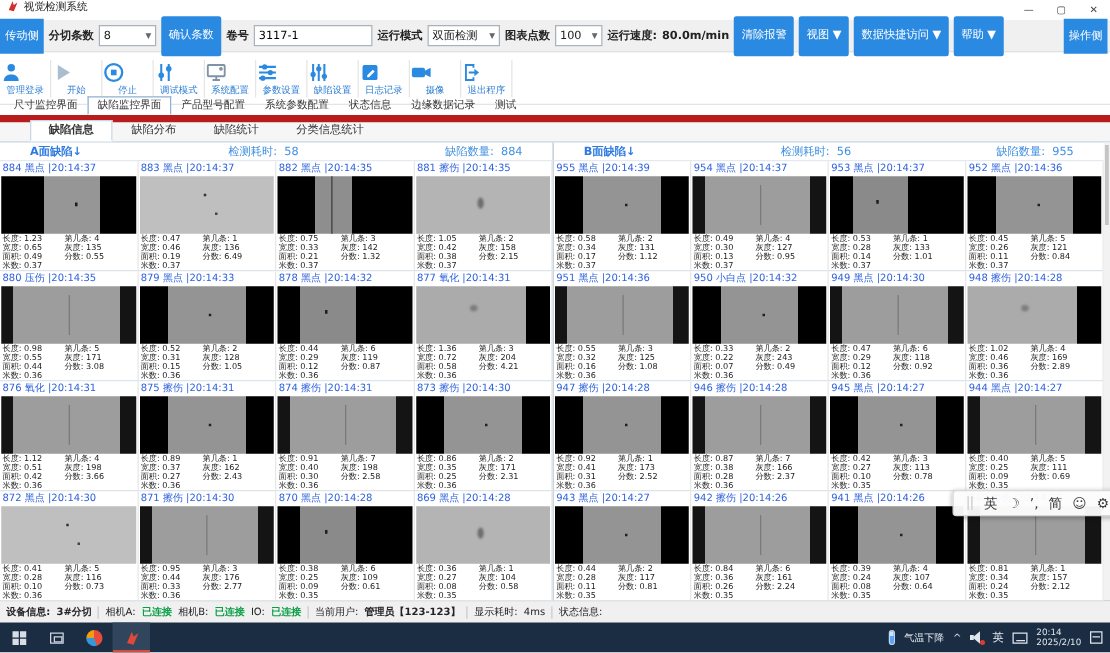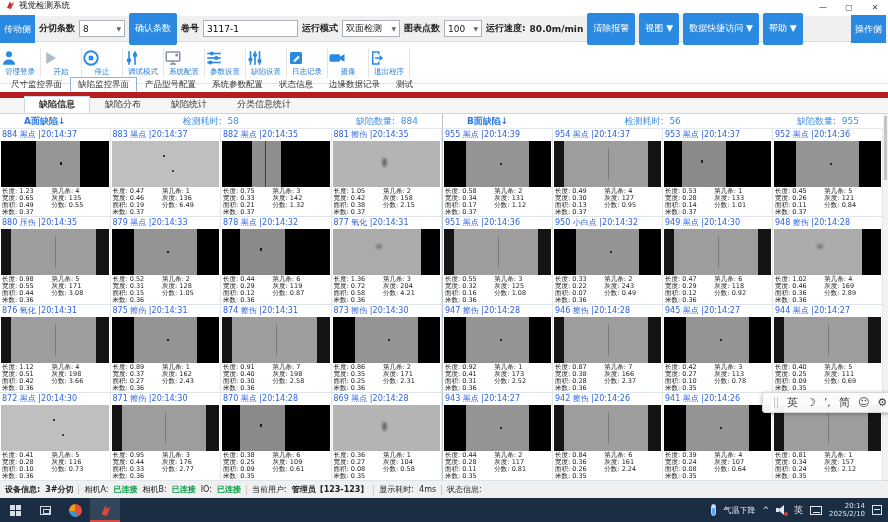--- a/index.html
+++ b/index.html
@@ -87,21 +87,21 @@
 .tvw::after{content:"";position:absolute;left:2px;top:2px;width:5px;height:3px;border:1px solid #cfd6df}
 .browser{width:13px;height:13px;border-radius:50%;background:conic-gradient(#e74c3c 0 45%,#3498db 45% 75%,#f39c12 75%)}
 .tray{margin-left:auto;display:flex;align-items:center;gap:7px;padding-right:6px;font-size:8px}
 .thermo{width:5px;height:12px;border:1px solid #bcd6f2;border-radius:3px;background:linear-gradient(#cfe4ff 35%,#58a6ff 35%)}
 .spk{position:relative;width:11px;height:10px}
 .spk .box{position:absolute;left:0;top:3px;width:3px;height:4px;background:#dfe6ee}
 .spk .tri{position:absolute;left:2px;top:0;width:0;height:0;border-top:5px solid transparent;border-bottom:5px solid transparent;border-right:6px solid #dfe6ee}
 .spk .dot{position:absolute;right:-1px;bottom:-1px;width:4px;height:4px;border-radius:50%;background:#e33a2e}
 .kbd{width:12px;height:9px;border:1px solid #dfe6ee;position:relative}
 .kbd::after{content:"";position:absolute;left:2px;bottom:1px;width:7px;height:1px;background:#dfe6ee}
-.clock{display:flex;flex-direction:column;align-items:flex-end;font-size:7px;line-height:8px}
+.clock{display:flex;flex-direction:column;align-items:flex-start;font-size:7px;line-height:8px}
 .notif{width:10px;height:10px;border:1px solid #dfe6ee;position:relative}
 .notif::after{content:"";position:absolute;left:1px;top:3px;width:6px;height:1px;background:#dfe6ee}
 .caret{font-size:8px;color:#dfe6ee}
 .tb-lang{font-size:9px}
 </style>
 </head>
 <body>
 
 <div class="titlebar">
   <svg class="logo" viewBox="0 0 10 10">

